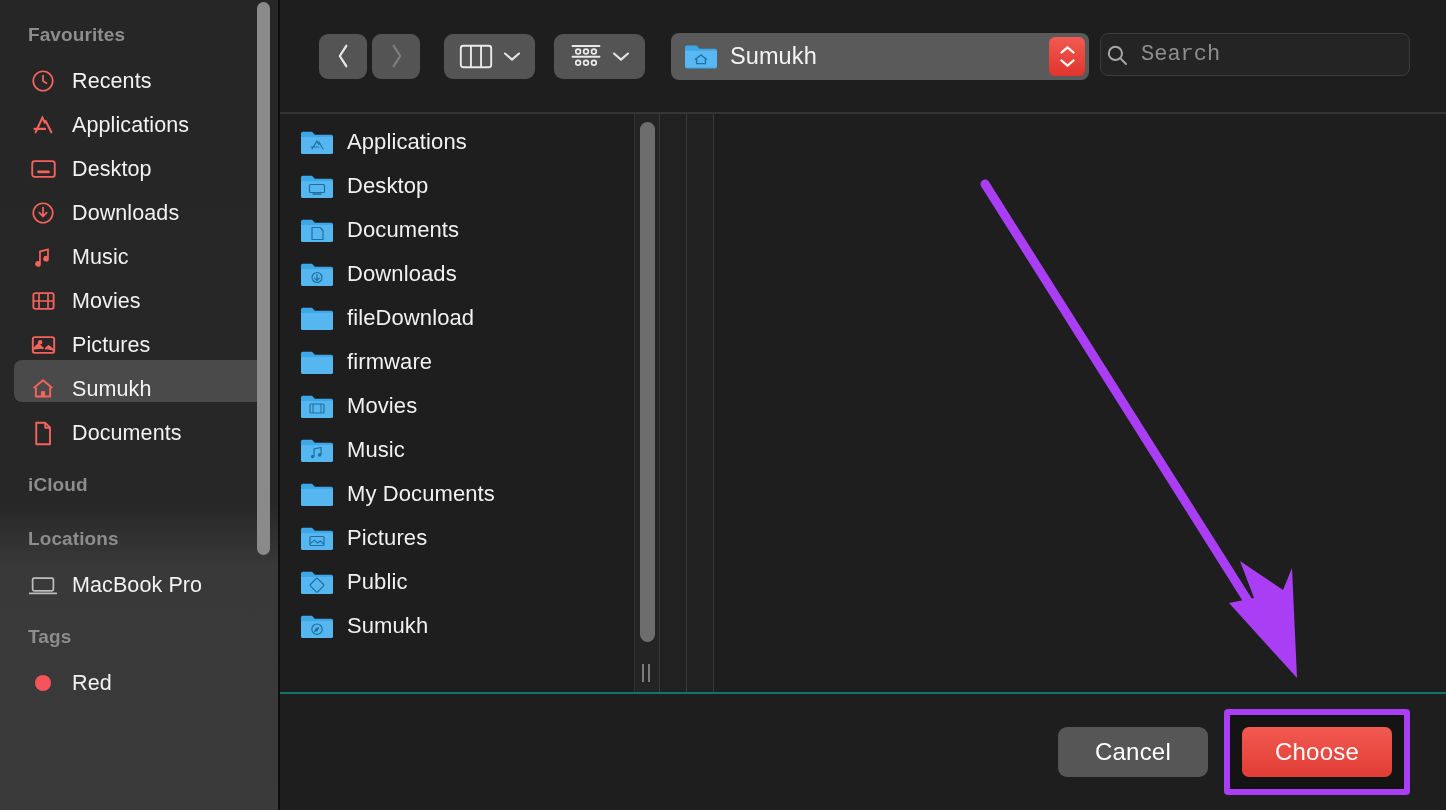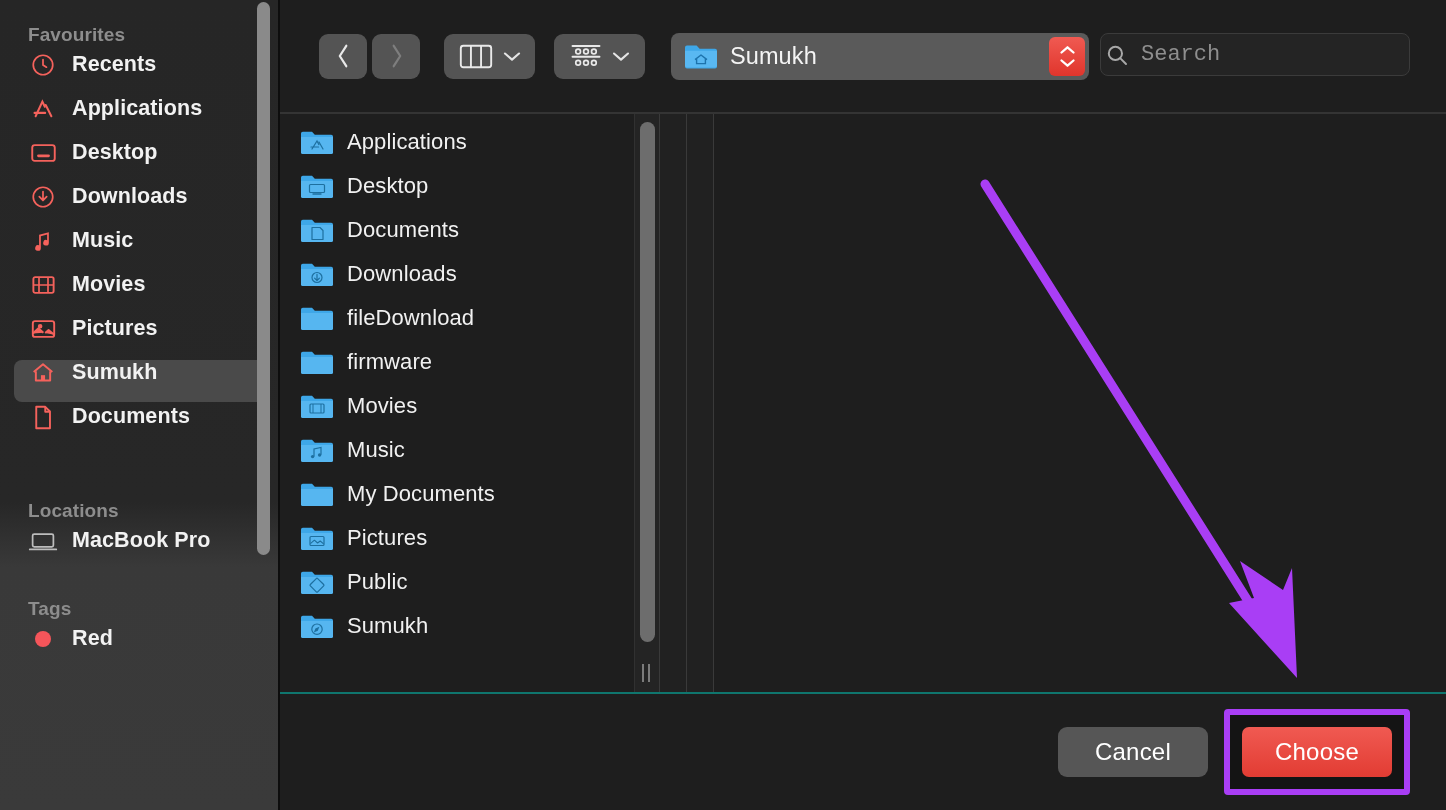--- a/index.html
+++ b/index.html
@@ -30,26 +30,25 @@
     color: #8d8d8d;
     font-size: 19px;
     font-weight: bold;
     letter-spacing: .1px;
     padding-left: 28px;
     margin-bottom: 6px;
   }
   .sb-item {
     position: relative;
     display: flex;
-    align-items: flex-start;
+    align-items: flex-end;
     height: 42px;
     margin: 0 14px 2px 14px;
     padding-left: 14px;
     border-radius: 8px;
-    font-weight: bold;
   }
   .sb-item.selected { background: #4a4a4a; }
   .sb-icon {
     width: 30px; height: 26px;
     flex: 0 0 30px;
     display: flex; align-items: center; justify-content: center;
     margin-right: 14px;
   }
   .sb-label {
     color: #f2f2f2;
@@ -363,20 +362,21 @@
         <svg width="24" height="27" viewBox="0 0 20 24" fill="none" stroke="#f5625c" stroke-width="1.7" stroke-linejoin="round">
           <path d="M4 2.5h8l4.2 4.2V21.5H4z"></path>
             <path d="M12 2.5v4.4h4.2"></path>
         </svg>
       </span>
       <span class="sb-label">Documents</span>
     </div>
 
     <div class="sb-spacer"></div>
 
+    <div class="sb-group-title">iCloud</div>
 
     <div class="sb-spacer"></div>
 
     <div class="sb-group-title">Locations</div>
 
     <div class="sb-item">
       <span class="sb-icon">
         <svg width="30" height="22" viewBox="0 0 26 18" fill="none" stroke="#bdbdbd" stroke-width="1.5" stroke-linejoin="round">
           <rect x="4" y="3" width="18" height="11" rx="1.4"></rect>
             <path d="M1.5 16.3h23" stroke-linecap="round"></path>

